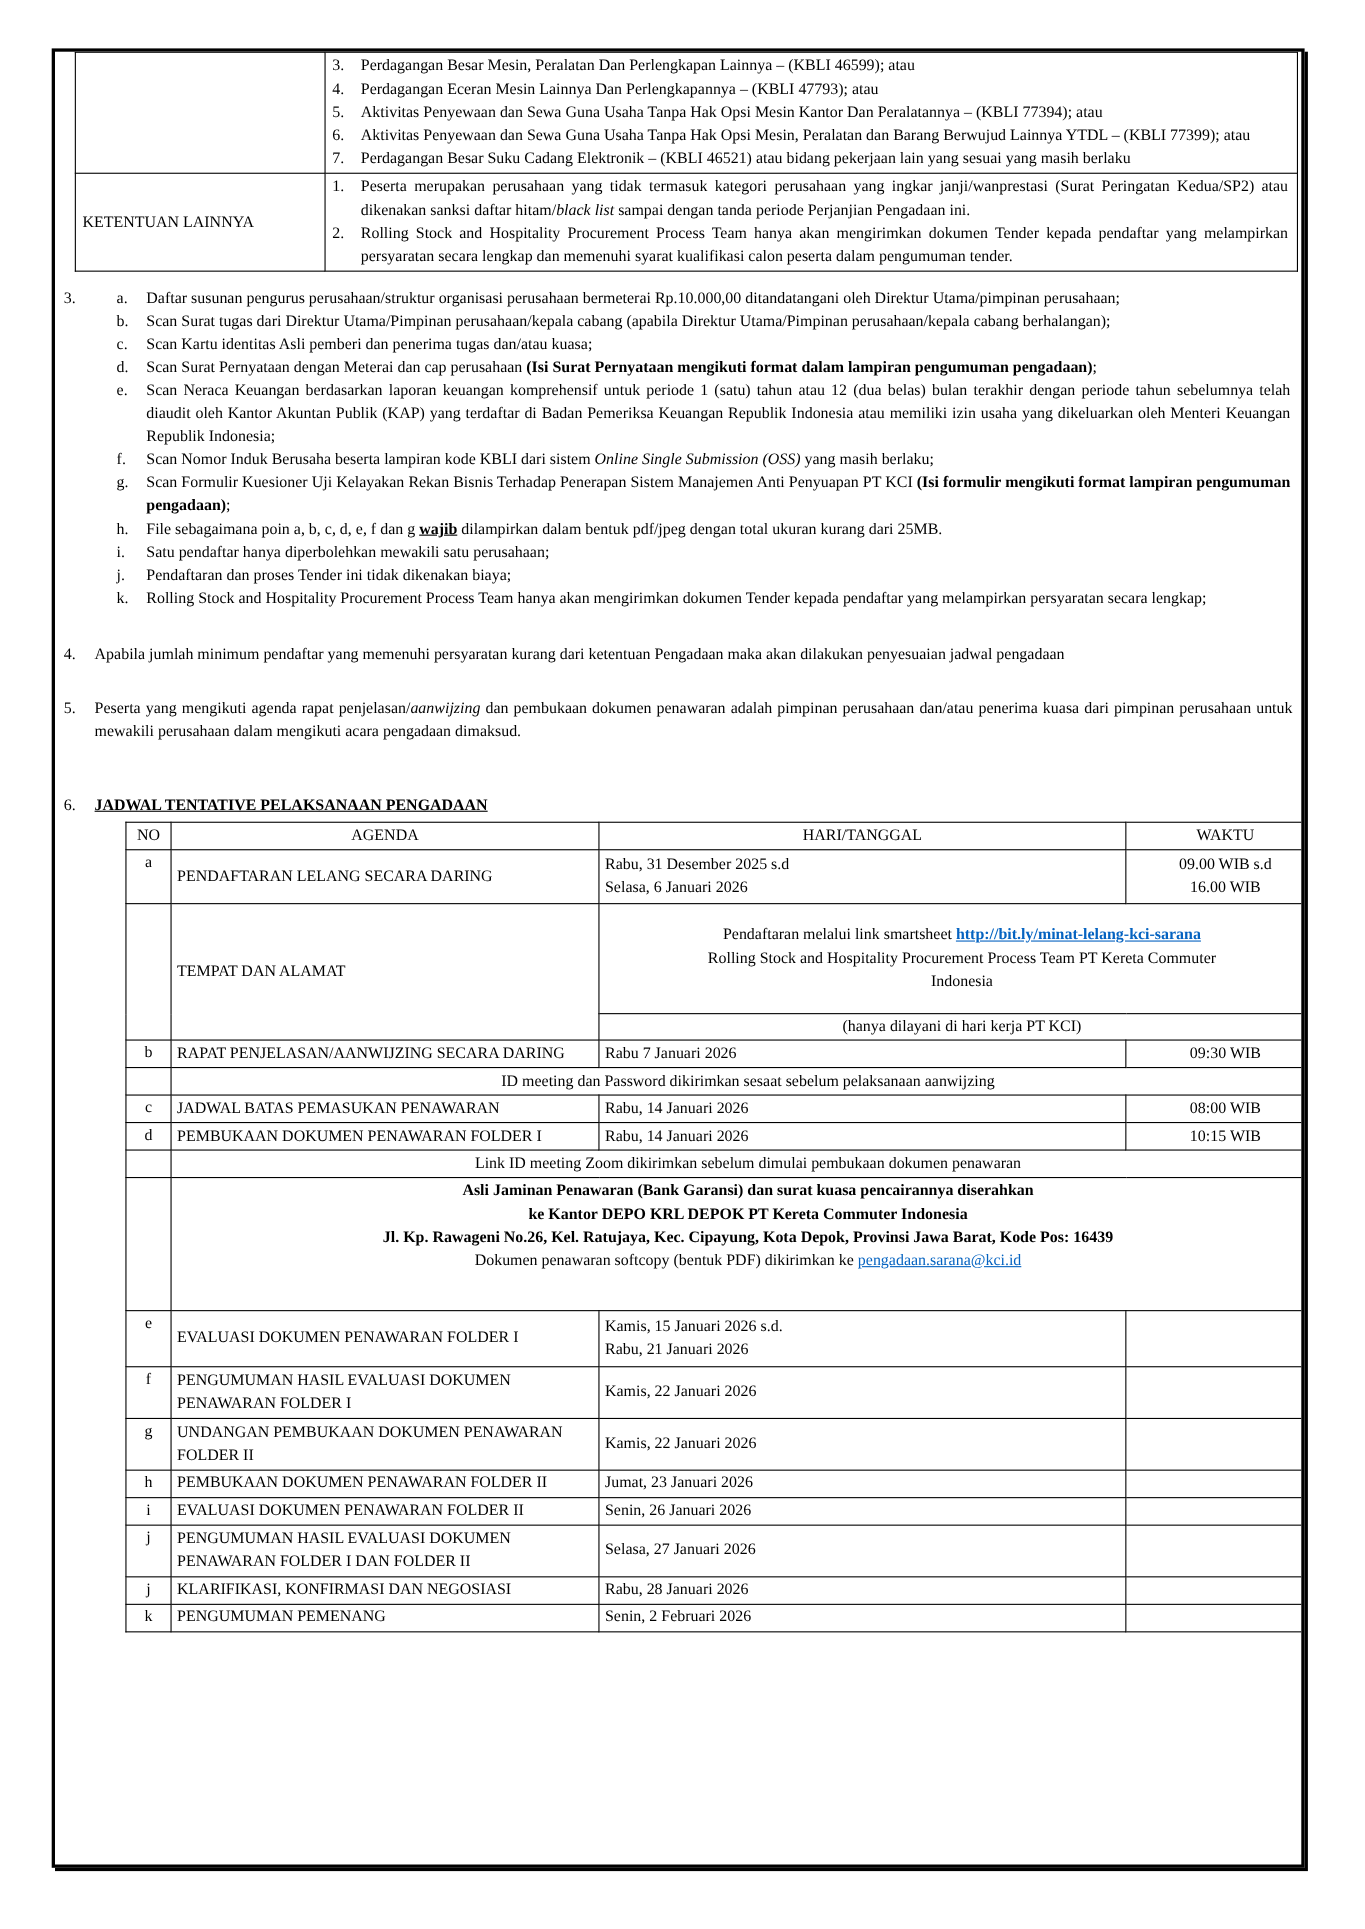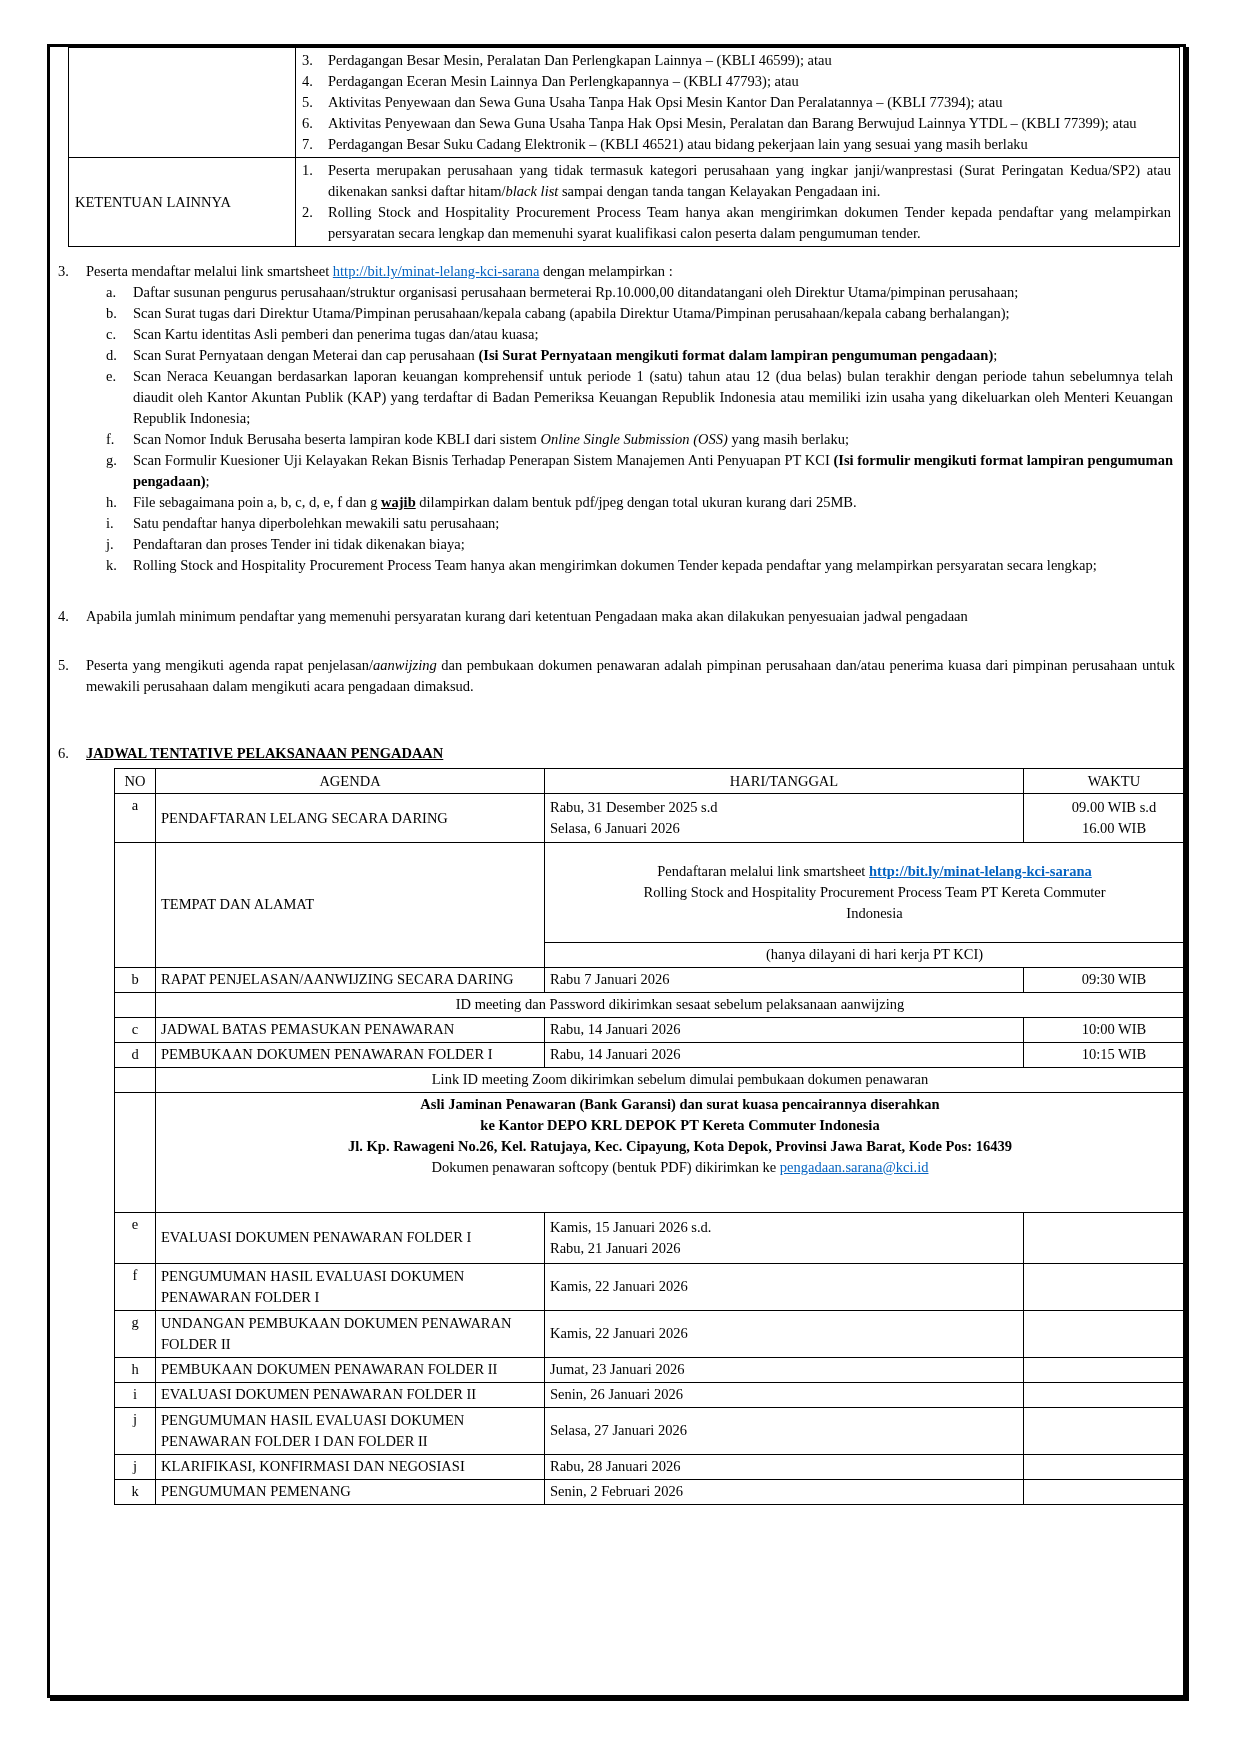--- a/index.html
+++ b/index.html
@@ -67,35 +67,34 @@
           <div class="nn">7.</div>
           <div class="tt">Perdagangan Besar Suku Cadang Elektronik – (KBLI 46521) atau bidang pekerjaan lain yang sesuai yang masih berlaku</div>
         </div>
       </td>
     </tr>
     <tr>
       <td class="klabel">KETENTUAN LAINNYA</td>
       <td>
         <div class="numlist">
           <div class="nn">1.</div>
-          <div class="tt"><span>Peserta merupakan perusahaan yang tidak termasuk kategori perusahaan yang ingkar janji/wanprestasi (Surat Peringatan Kedua/SP2) atau dikenakan sanksi daftar hitam/</span><span class="i">black list</span><span> sampai dengan tanda tangan Kelayakan Pengadaan ini.</span></div>
+          <div class="tt"><span>Peserta merupakan perusahaan yang tidak termasuk kategori perusahaan yang ingkar janji/wanprestasi (Surat Peringatan Kedua/SP2) atau dikenakan sanksi daftar hitam/</span><span class="i">black list</span><span> sampai dengan tanda periode Perjanjian Pengadaan ini.</span></div>
           <div class="nn">2.</div>
           <div class="tt">Rolling Stock and Hospitality Procurement Process Team hanya akan mengirimkan dokumen Tender kepada pendaftar yang melampirkan persyaratan secara lengkap dan memenuhi syarat kualifikasi calon peserta dalam pengumuman tender.</div>
         </div>
       </td>
     </tr>
   </tbody>
     </table>
 
   <div class="sections">
 
     <div class="section" style="margin-top:14px;">
       <div class="secnum">3.</div>
       <div>
-        <div class="just"><span>Peserta mendaftar melalui link smartsheet </span><a href="#">http://bit.ly/minat-lelang-kci-sarana</a><span> dengan melampirkan :</span></div>
         <div class="abclist">
           <div class="ln">a.</div>
           <div class="lt">Daftar susunan pengurus perusahaan/struktur organisasi perusahaan bermeterai Rp.10.000,00 ditandatangani oleh Direktur Utama/pimpinan perusahaan;</div>
           <div class="ln">b.</div>
           <div class="lt">Scan Surat tugas dari Direktur Utama/Pimpinan perusahaan/kepala cabang (apabila Direktur Utama/Pimpinan perusahaan/kepala cabang berhalangan);</div>
           <div class="ln">c.</div>
           <div class="lt">Scan Kartu identitas Asli pemberi dan penerima tugas dan/atau kuasa;</div>
           <div class="ln">d.</div>
           <div class="lt"><span>Scan Surat Pernyataan dengan Meterai dan cap perusahaan </span><span class="b">(Isi Surat Pernyataan mengikuti format dalam lampiran pengumuman pengadaan)</span><span>;</span></div>
           <div class="ln">e.</div>
@@ -175,21 +174,21 @@
           </tr>
           <tr class="row1l">
             <td class="no"></td>
             <td colspan="3" class="center">ID meeting dan Password dikirimkan sesaat sebelum pelaksanaan aanwijzing</td>
           </tr>
 
           <tr class="row1l">
             <td class="no">c</td>
             <td class="ag agb">JADWAL BATAS PEMASUKAN PENAWARAN</td>
             <td class="tg b">Rabu, 14 Januari 2026</td>
-            <td class="wk b">10:00 WIB</td>
+            <td class="wk b">08:00 WIB</td>
           </tr>
 
           <tr class="row1l">
             <td class="no">d</td>
             <td class="ag agb">PEMBUKAAN DOKUMEN PENAWARAN FOLDER I</td>
             <td class="tg b">Rabu, 14 Januari 2026</td>
             <td class="wk b">10:15 WIB</td>
           </tr>
           <tr class="row1l">
             <td class="no"></td>

